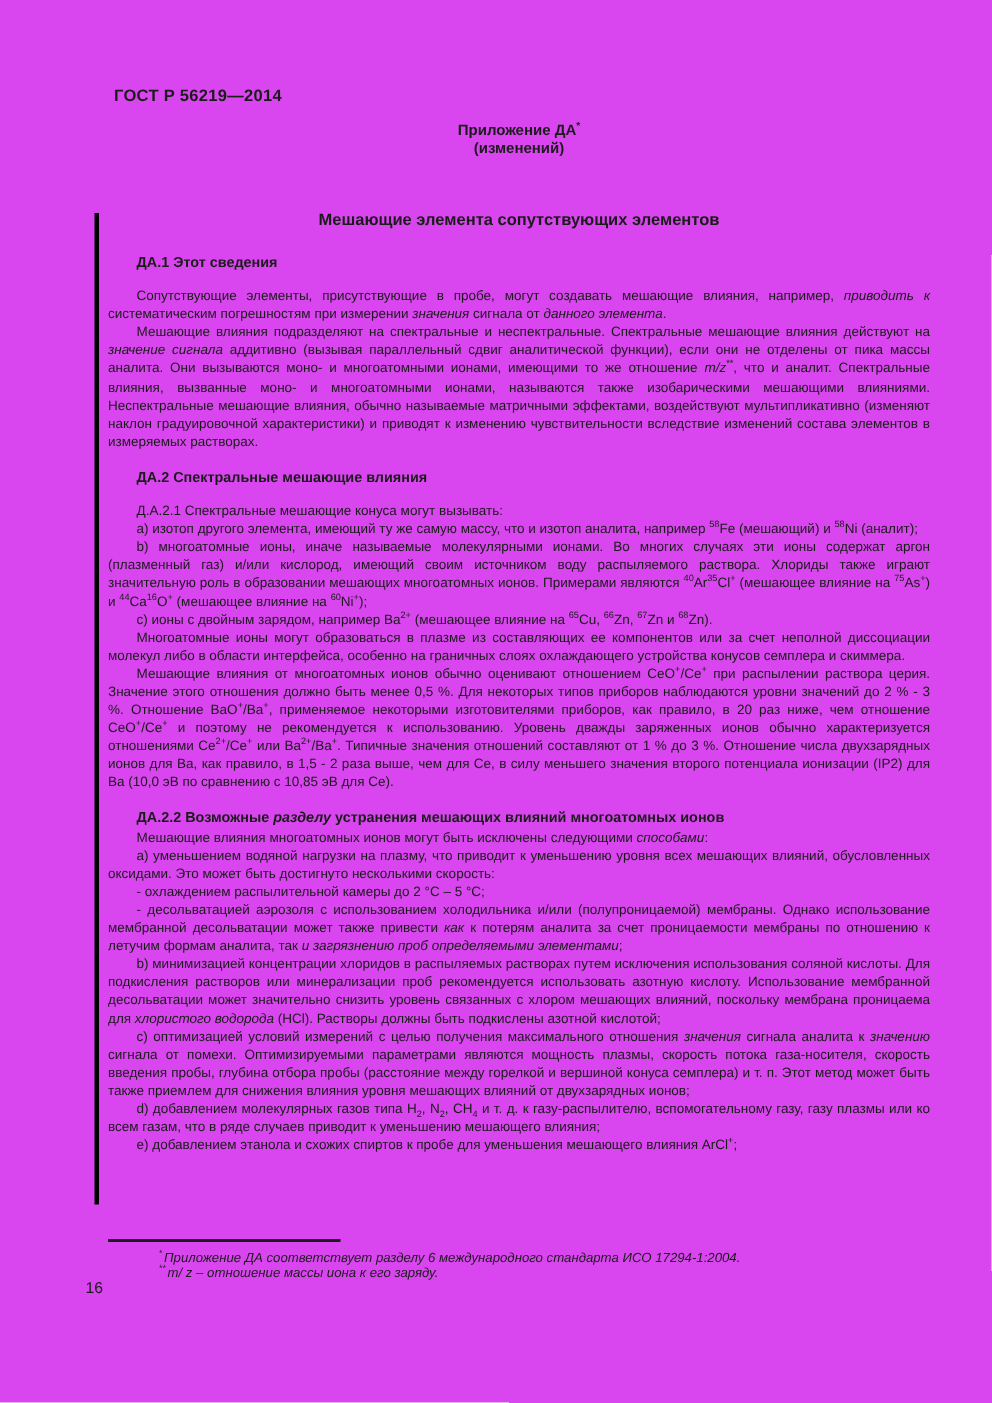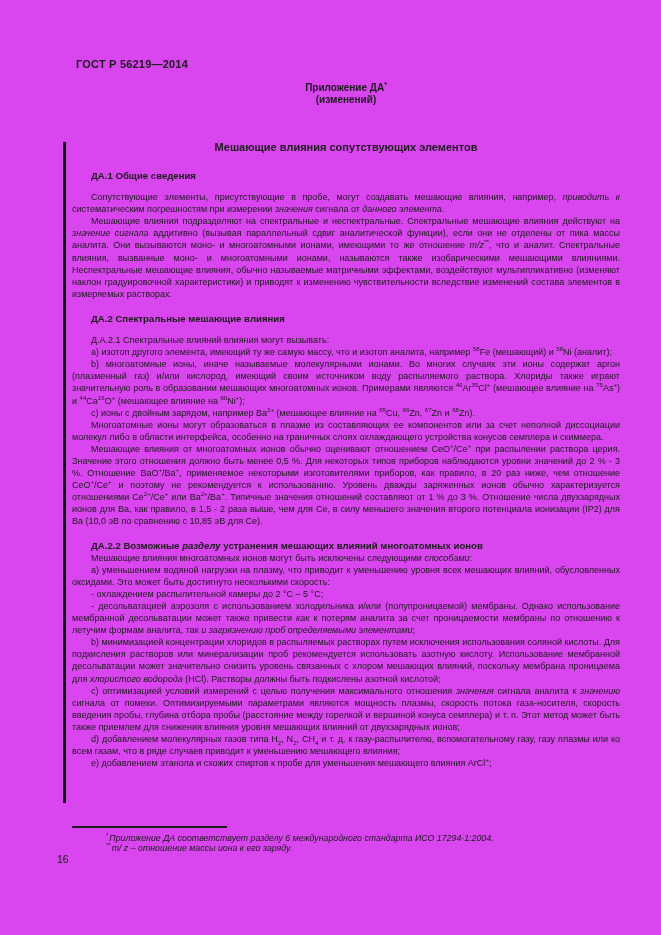--- a/index.html
+++ b/index.html
@@ -113,28 +113,28 @@
 
   <div class="running-header">ГОСТ Р 56219—2014</div>
 
   <div class="annex-block">
     <div><span>Приложение ДА</span><sup>*</sup></div>
     <div>(изменений)</div>
   </div>
 
   <div class="change-bar"></div>
 
-  <div class="doc-title">Мешающие влияния сопутствующих элементов</div>
+  <div class="doc-title">Мешающие элемента сопутствующих элементов</div>
 
   <div class="content">
-      <div class="h">ДА.1 Общие сведения</div>
+      <div class="h">ДА.1 Этот сведения</div>
       <div class="p">Сопутствующие элементы, присутствующие в пробе, могут создавать мешающие влияния, например, <em>приводить к</em> систематическим погрешностям при измерении <em>значения</em> сигнала от <em>данного элемента</em>.</div>
       <div class="p">Мешающие влияния подразделяют на спектральные и неспектральные. Спектральные мешающие влияния действуют на <em>значение сигнала</em> аддитивно (вызывая параллельный сдвиг аналитической функции), если они не отделены от пика массы аналита. Они вызываются моно- и многоатомными ионами, имеющими то же отношение <em>m/z</em><sup>**</sup>, что и аналит. Спектральные влияния, вызванные моно- и многоатомными ионами, называются также изобарическими мешающими влияниями. Неспектральные мешающие влияния, обычно называемые матричными эффектами, воздействуют мультипликативно (изменяют наклон градуировочной характеристики) и приводят к изменению чувствительности вследствие изменений состава элементов в измеряемых растворах.</div>
       <div class="h">ДА.2 Спектральные мешающие влияния</div>
-      <div class="p">Д.А.2.1 Спектральные влияний влияния могут вызывать:</div>
+      <div class="p">Д.А.2.1 Спектральные мешающие конуса могут вызывать:</div>
       <div class="p">а) изотоп другого элемента, имеющий ту же самую массу, что и изотоп аналита, например <sup>58</sup>Fe (мешающий) и <sup>58</sup>Ni (аналит);</div>
       <div class="p">b) многоатомные ионы, иначе называемые молекулярными ионами. Во многих случаях эти ионы содержат аргон (плазменный газ) и/или кислород, имеющий своим источником воду распыляемого раствора. Хлориды также играют значительную роль в образовании мешающих многоатомных ионов. Примерами являются <sup>40</sup>Ar<sup>35</sup>Cl<sup>+</sup> (мешающее влияние на <sup>75</sup>As<sup>+</sup>) и <sup>44</sup>Ca<sup>16</sup>O<sup>+</sup> (мешающее влияние на <sup>60</sup>Ni<sup>+</sup>);</div>
       <div class="p">с) ионы с двойным зарядом, например Ba<sup>2+</sup> (мешающее влияние на <sup>65</sup>Cu, <sup>66</sup>Zn, <sup>67</sup>Zn и <sup>68</sup>Zn).</div>
       <div class="p">Многоатомные ионы могут образоваться в плазме из составляющих ее компонентов или за счет неполной диссоциации молекул либо в области интерфейса, особенно на граничных слоях охлаждающего устройства конусов семплера и скиммера.</div>
       <div class="p">Мешающие влияния от многоатомных ионов обычно оценивают отношением CeO<sup>+</sup>/Ce<sup>+</sup> при распылении раствора церия. Значение этого отношения должно быть менее 0,5 %. Для некоторых типов приборов наблюдаются уровни значений до 2 % - 3 %. Отношение BaO<sup>+</sup>/Ba<sup>+</sup>, применяемое некоторыми изготовителями приборов, как правило, в 20 раз ниже, чем отношение CeO<sup>+</sup>/Ce<sup>+</sup> и поэтому не рекомендуется к использованию. Уровень дважды заряженных ионов обычно характеризуется отношениями Ce<sup>2+</sup>/Ce<sup>+</sup> или Ba<sup>2+</sup>/Ba<sup>+</sup>. Типичные значения отношений составляют от 1 % до 3 %. Отношение числа двухзарядных ионов для Ba, как правило, в 1,5 - 2 раза выше, чем для Ce, в силу меньшего значения второго потенциала ионизации (IP2) для Ba (10,0 эВ по сравнению с 10,85 эВ для Ce).</div>
       <div class="h2">ДА.2.2 Возможные <em>разделу</em> устранения мешающих влияний многоатомных ионов</div>
       <div class="p">Мешающие влияния многоатомных ионов могут быть исключены следующими <em>способами</em>:</div>
       <div class="p">а) уменьшением водяной нагрузки на плазму, что приводит к уменьшению уровня всех мешающих влияний, обусловленных оксидами. Это может быть достигнуто несколькими скорость:</div>
       <div class="p">- охлаждением распылительной камеры до 2 °С – 5 °С;</div>
       <div class="p">- десольватацией аэрозоля с использованием холодильника и/или (полупроницаемой) мембраны. Однако использование мембранной десольватации может также привести <em>как</em> к потерям аналита за счет проницаемости мембраны по отношению к летучим формам аналита, так <em>и загрязнению проб определяемыми элементами</em>;</div>

